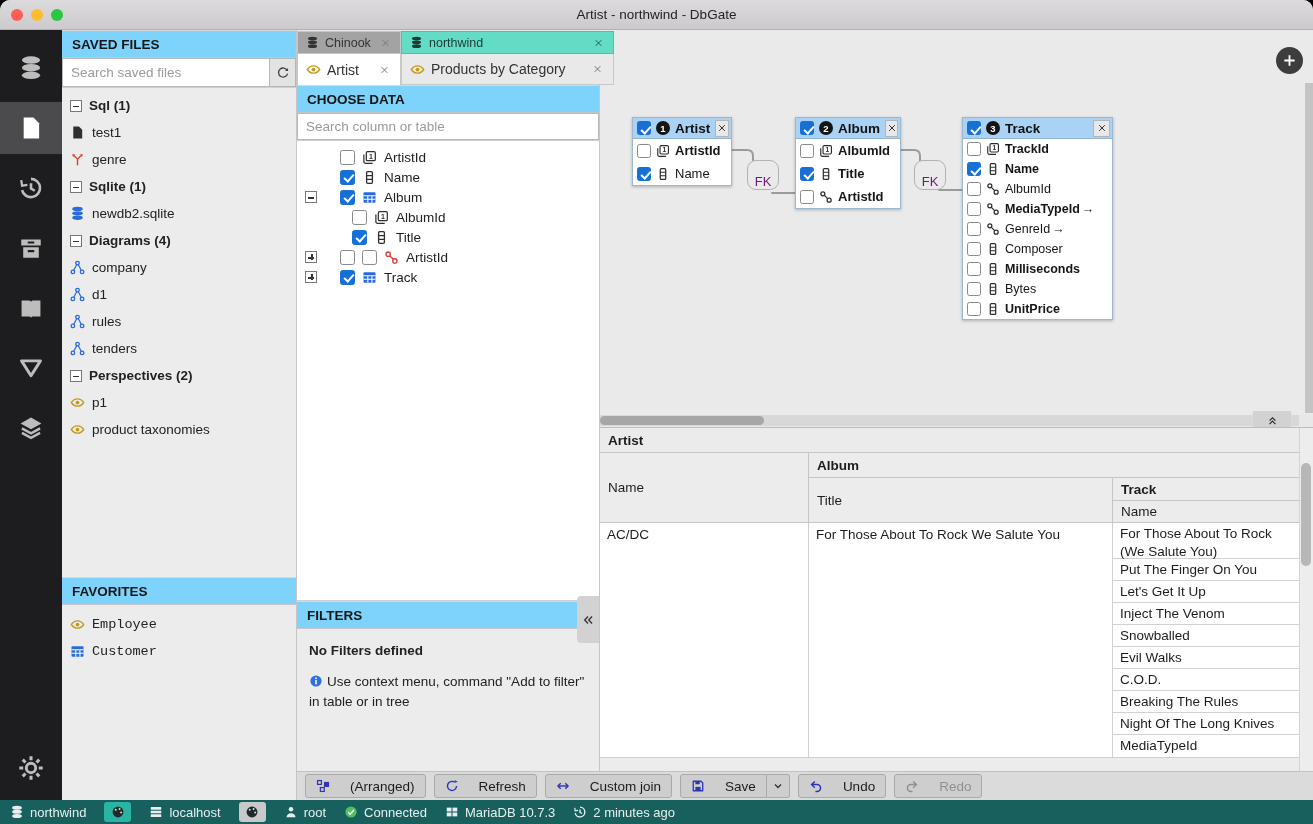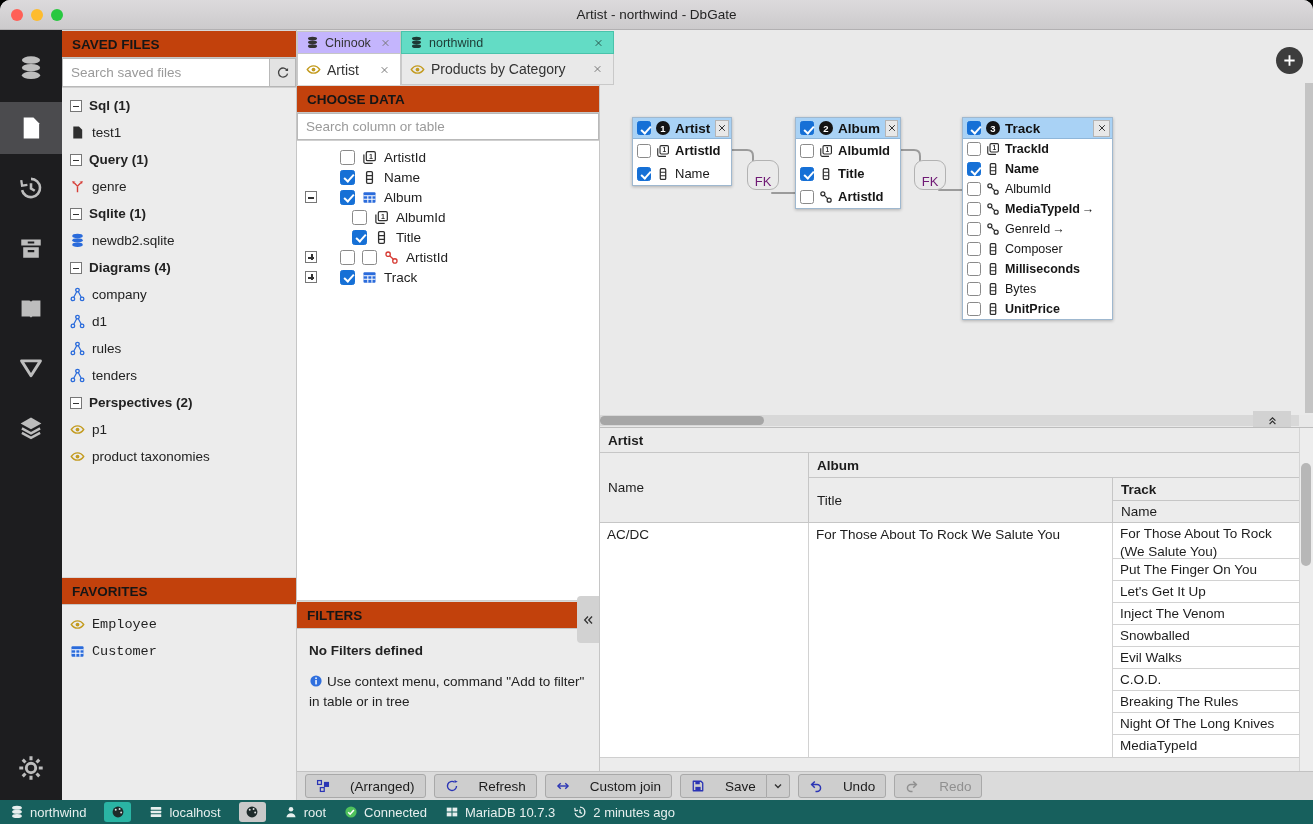--- a/index.html
+++ b/index.html
@@ -15,41 +15,41 @@
   .main{position:absolute;top:30px;left:0;right:0;bottom:24px;background:#e8e8e8;}
   
   .rail{position:absolute;left:0;top:0;width:62px;height:100%;background:#1d1d1f;display:flex;flex-direction:column;align-items:center;padding-top:8px;}
   .rail-item{width:62px;height:60px;display:flex;align-items:center;justify-content:center;color:#bdbdbd;cursor:pointer;}
   .rail-item svg{width:26px;height:26px;}
   .rail-item.active{background:#4b4b4e;color:#fff;height:52px;margin:4px 0;}
   .rail-spacer{flex:1;}
   .rail-item.gear{height:52px;margin-bottom:6px;}
   
   .left-panel{position:absolute;left:62px;top:0;width:235px;height:100%;background:#ececec;border-right:1px solid #c6c6c6;display:flex;flex-direction:column;}
-  .panel-header{flex:0 0 28px;background:#c2410c;border-top:1px solid #d8d8d8;border-bottom:1px solid #c6c6c6;font-weight:bold;font-size:13.5px;color:#161616;display:flex;align-items:center;padding:0 10px;}
+  .panel-header{flex:0 0 28px;background:#7dd3fc;border-top:1px solid #d8d8d8;border-bottom:1px solid #c6c6c6;font-weight:bold;font-size:13.5px;color:#161616;display:flex;align-items:center;padding:0 10px;}
   .search-row{flex:0 0 30px;display:flex;border-bottom:1px solid #cfcfcf;}
   .search-row input{flex:1;min-width:0;border:1px solid #b9b9b9;background:#fff;padding:0 8px;font-size:13.5px;font-family:"Liberation Sans",sans-serif;color:#333;outline:none;}
   .search-row input::placeholder{color:#9a9a9a;}
   .reload-btn{width:26px;border:1px solid #b5b5b5;border-left:none;background:#e3e3e3;display:flex;align-items:center;justify-content:center;color:#444;cursor:pointer;}
   .reload-btn svg{width:14px;height:14px;}
   .stree{height:489px;overflow:hidden;padding-top:4px;}
   .stree-item,.fav-item{height:27px;display:flex;align-items:center;gap:7px;padding:0 8px;font-size:13.5px;color:#222;cursor:pointer;}
   .stree-item.group{font-weight:bold;}
   .stree-item svg,.fav-item svg{width:15px;height:15px;flex:0 0 15px;}
   .exp{width:12px;height:12px;flex:0 0 12px;border:1px solid #777;background:#fff;position:relative;}
   .exp::before{content:"";position:absolute;left:2px;right:2px;top:5px;height:1.5px;background:#333;}
   .exp.plus::after{content:"";position:absolute;top:2px;bottom:2px;left:5px;width:1.5px;background:#333;}
   .fav-list{flex:1;padding-top:6px;font-family:Liberation Mono, monospace;}
   .ic-dark{color:#2f2f2f;}.ic-blue{color:#2a6bdb;}.ic-red{color:#d63c35;}.ic-gold{color:#c39b1f;}
   
   .tab{position:absolute;display:flex;align-items:center;gap:6px;cursor:pointer;font-size:12.5px;color:#333;padding:0 8px;}
   .tab svg{width:13px;height:13px;flex:0 0 13px;}
   .tab .x{margin-left:auto;color:#777;display:flex;}
   .tab .x svg{width:10px;height:10px;}
-  .tab-g1{top:1px;height:23px;background:#c4b5fd;border:1px solid #c6c6c6;}
+  .tab-g1{top:1px;height:23px;background:#a3a3a3;border:1px solid #c6c6c6;}
   .tab-g1.active-db{background:#63dcc5;border-color:#49c3ab;color:#1d3b35;justify-content:center;}
   .tab-f{top:24px;height:31px;background:#e9e9e9;border:1px solid #c9c9c9;border-top:none;font-size:14px;}
   .tab-f.active{background:#fff;border-bottom:none;}
   .tab-f svg{width:15px;height:15px;flex:0 0 15px;}
   
   .mid-panel{position:absolute;left:297px;top:55px;width:303px;height:686px;background:#ececec;border-right:1px solid #c6c6c6;display:flex;flex-direction:column;}
   .ctree{height:460px;background:#fff;border-bottom:1px solid #cfcfcf;padding-top:6px;overflow:hidden;position:relative;}
   .ctree-row{height:20px;display:flex;align-items:center;font-size:13.5px;color:#222;padding-left:8px;gap:7px;}
   .ctree-row .exp{margin-right:0;}
   .ctree-row svg{width:15px;height:15px;flex:0 0 15px;}
@@ -354,24 +354,20 @@
         <div class="stree-item group">
             <span class="exp"></span>
             <span>Sql (1)</span>
           </div>
         <div class="stree-item">
             <svg class="ic-dark">
               <use href="#i-file"></use>
             </svg>
             <span>test1</span>
           </div>
-        <div class="stree-item group">
-            <span class="exp"></span>
-            <span>Query (1)</span>
-          </div>
         <div class="stree-item">
             <svg class="ic-red">
               <use href="#i-query"></use>
             </svg>
             <span>genre</span>
           </div>
         <div class="stree-item group">
             <span class="exp"></span>
             <span>Sqlite (1)</span>
           </div>

